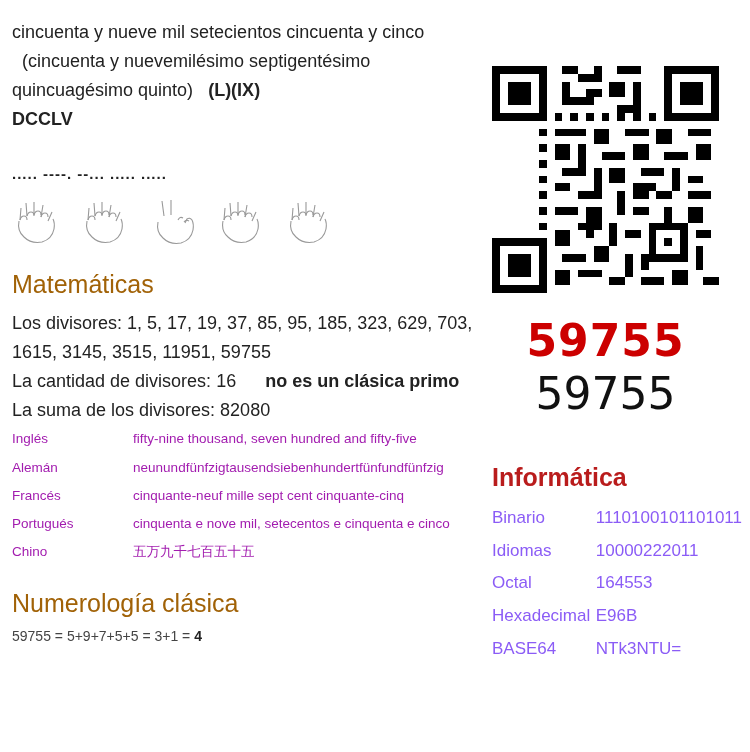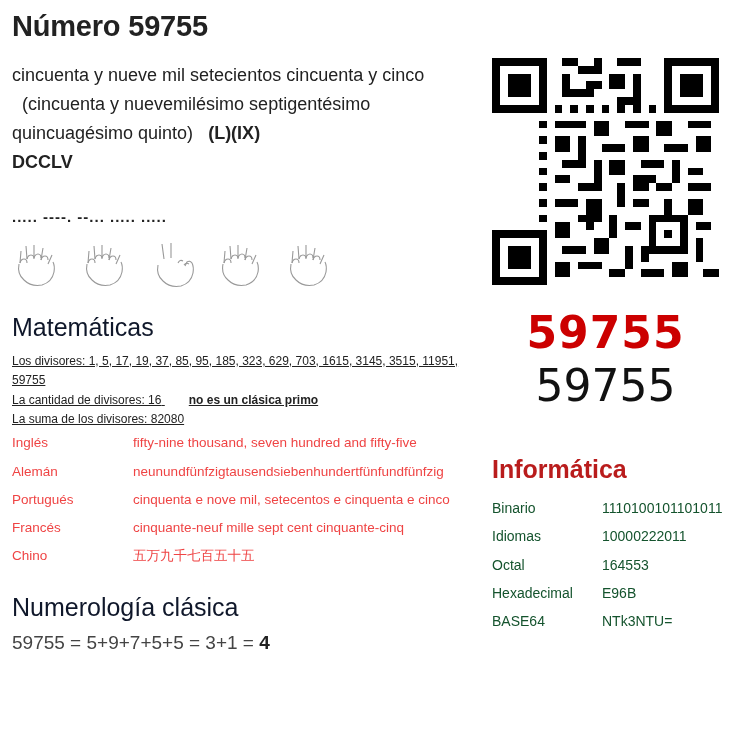--- a/index.html
+++ b/index.html
@@ -53,55 +53,54 @@
     gap: 10px;
     width: 470px;
   }
   .hand {
     width: 58px;
     height: 58px;
   }
   .h2 {
     font-size: 25px;
     font-weight: normal;
-    color: #0f172a;
+    color: #a16207;
     margin: 22px 0 10px 0;
   }
   .math-lines {
-    font-size: 12px;
+    font-size: 18px;
     line-height: 1.62;
     width: 470px;
     color: #222222;
-    text-decoration: underline;
   }
   .math-lines .strong {
     font-weight: bold;
     margin-left: 24px;
   }
   .lang-table {
     width: 470px;
     border-collapse: collapse;
     font-size: 13.5px;
-    color: #ef4444;
+    color: #a21caf;
   }
   .lang-table td {
     padding: 4px 0;
     vertical-align: top;
     line-height: 1.5;
   }
   .lang-table td.name {
     width: 112px;
     padding-right: 6px;
   }
   .lang-table td.val {
     width: 340px;
     word-break: break-word;
   }
   .numero {
-    font-size: 19px;
+    font-size: 14px;
     color: #444444;
     margin-top: 4px;
   }
   .numero .bold {
     font-weight: bold;
     color: #222222;
   }
 
   
   .right {
@@ -135,41 +134,40 @@
     font-family: "DejaVu Sans", sans-serif;
   }
   .info-h {
     font-size: 25px;
     color: #b91c1c;
     margin: 44px 0 10px 0;
   }
   .info-table {
     width: 250px;
     border-collapse: collapse;
-    font-size: 14px;
-    color: #14532d;
+    font-size: 17px;
+    color: #8b5cf6;
   }
   .info-table td {
     padding: 4px 0;
     line-height: 1.45;
   }
   .info-table td.k {
     width: 110px;
   }
   .info-table td.v {
     width: 140px;
     margin-top: 43px;
   }
 </style>
 </head>
 <body>
 
 <div class="page">
 
-  <h1 class="title">Número 59755</h1>
 
   <div class="desc">
     <span>cincuenta y nueve mil setecientos cincuenta y cinco</span>
     &nbsp;&nbsp;<span>(cincuenta y nuevemilésimo septigentésimo quincuagésimo quinto)</span>
     &nbsp;&nbsp;<span class="b">(L)(IX)</span><br>
     <span class="b">DCCLV</span>
   </div>
 
   <div class="morse">..... ----. --... ..... .....</div>
 
@@ -225,26 +223,26 @@
     <tbody>
       <tr>
         <td class="name">Inglés</td>
         <td class="val">fifty-nine thousand, seven hundred and fifty-five</td>
       </tr>
       <tr>
         <td class="name">Alemán</td>
         <td class="val">neunundfünfzigtausendsiebenhundertfünfundfünfzig</td>
       </tr>
       <tr>
+        <td class="name">Francés</td>
+        <td class="val">cinquante-neuf mille sept cent cinquante-cinq</td>
+      </tr>
+      <tr>
         <td class="name">Portugués</td>
         <td class="val">cinquenta e nove mil, setecentos e cinquenta e cinco</td>
-      </tr>
-      <tr>
-        <td class="name">Francés</td>
-        <td class="val">cinquante-neuf mille sept cent cinquante-cinq</td>
       </tr>
       <tr>
         <td class="name">Chino</td>
         <td class="val">五万九千七百五十五</td>
       </tr>
     </tbody>
   </table>
 
   <h2 class="h2">Numerología clásica</h2>
   <div class="numero">

